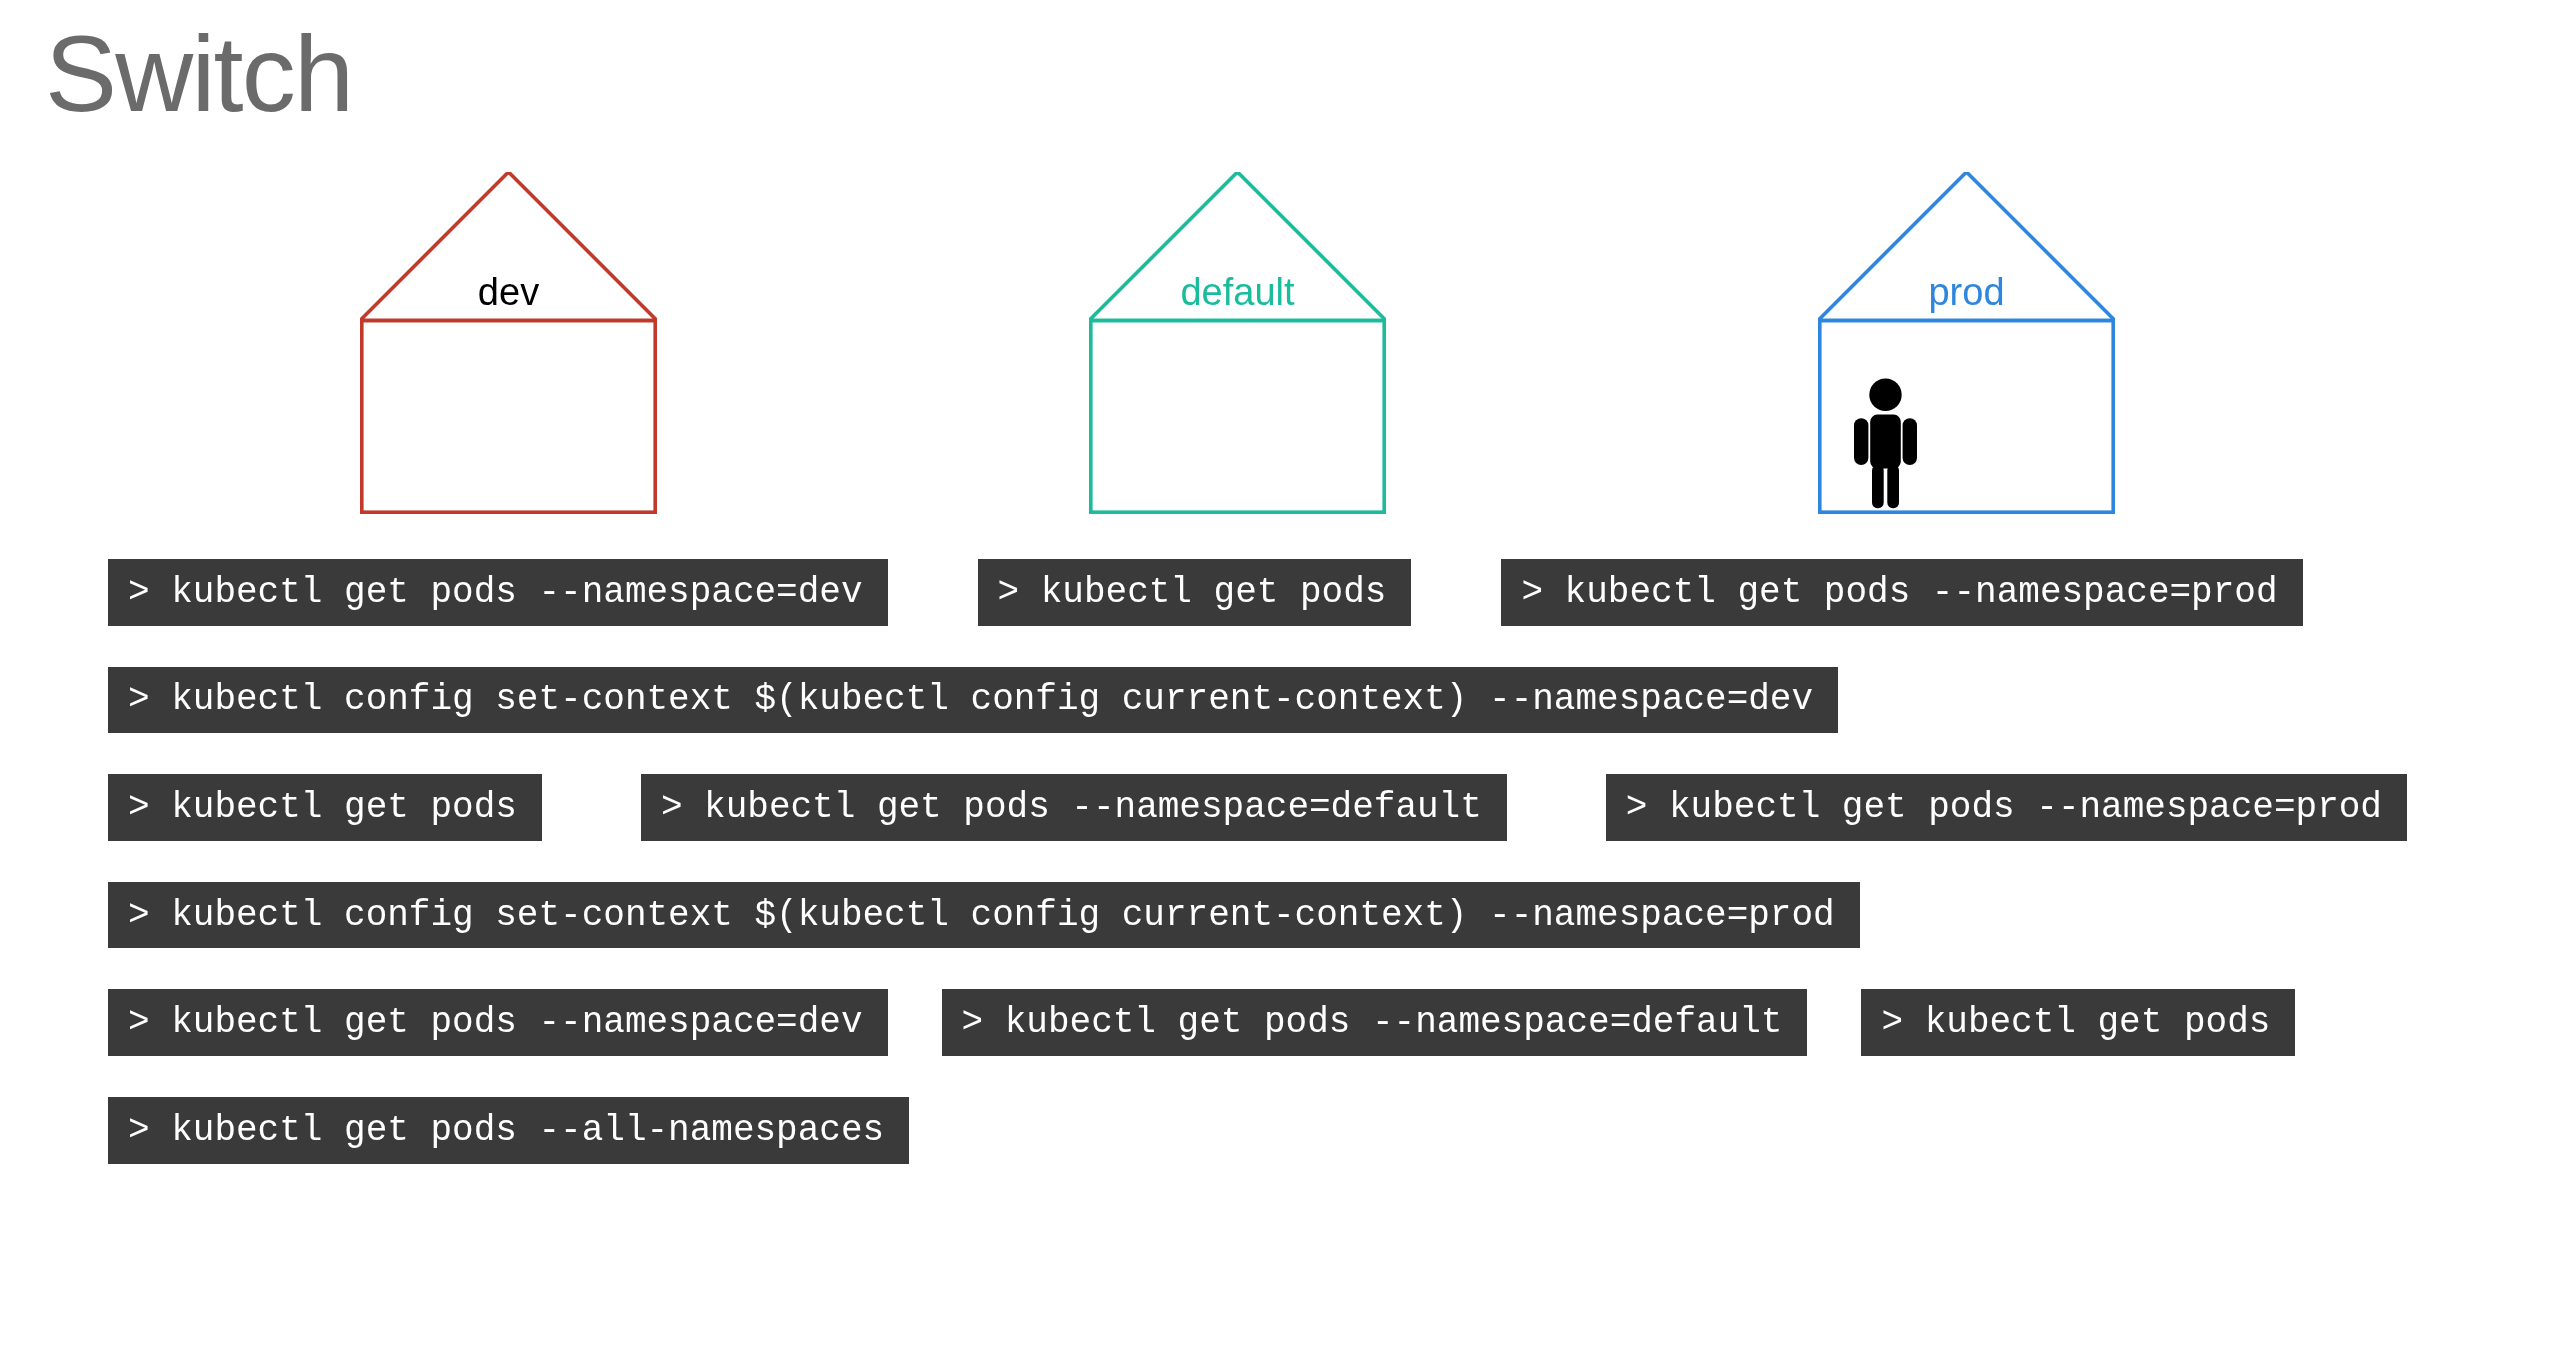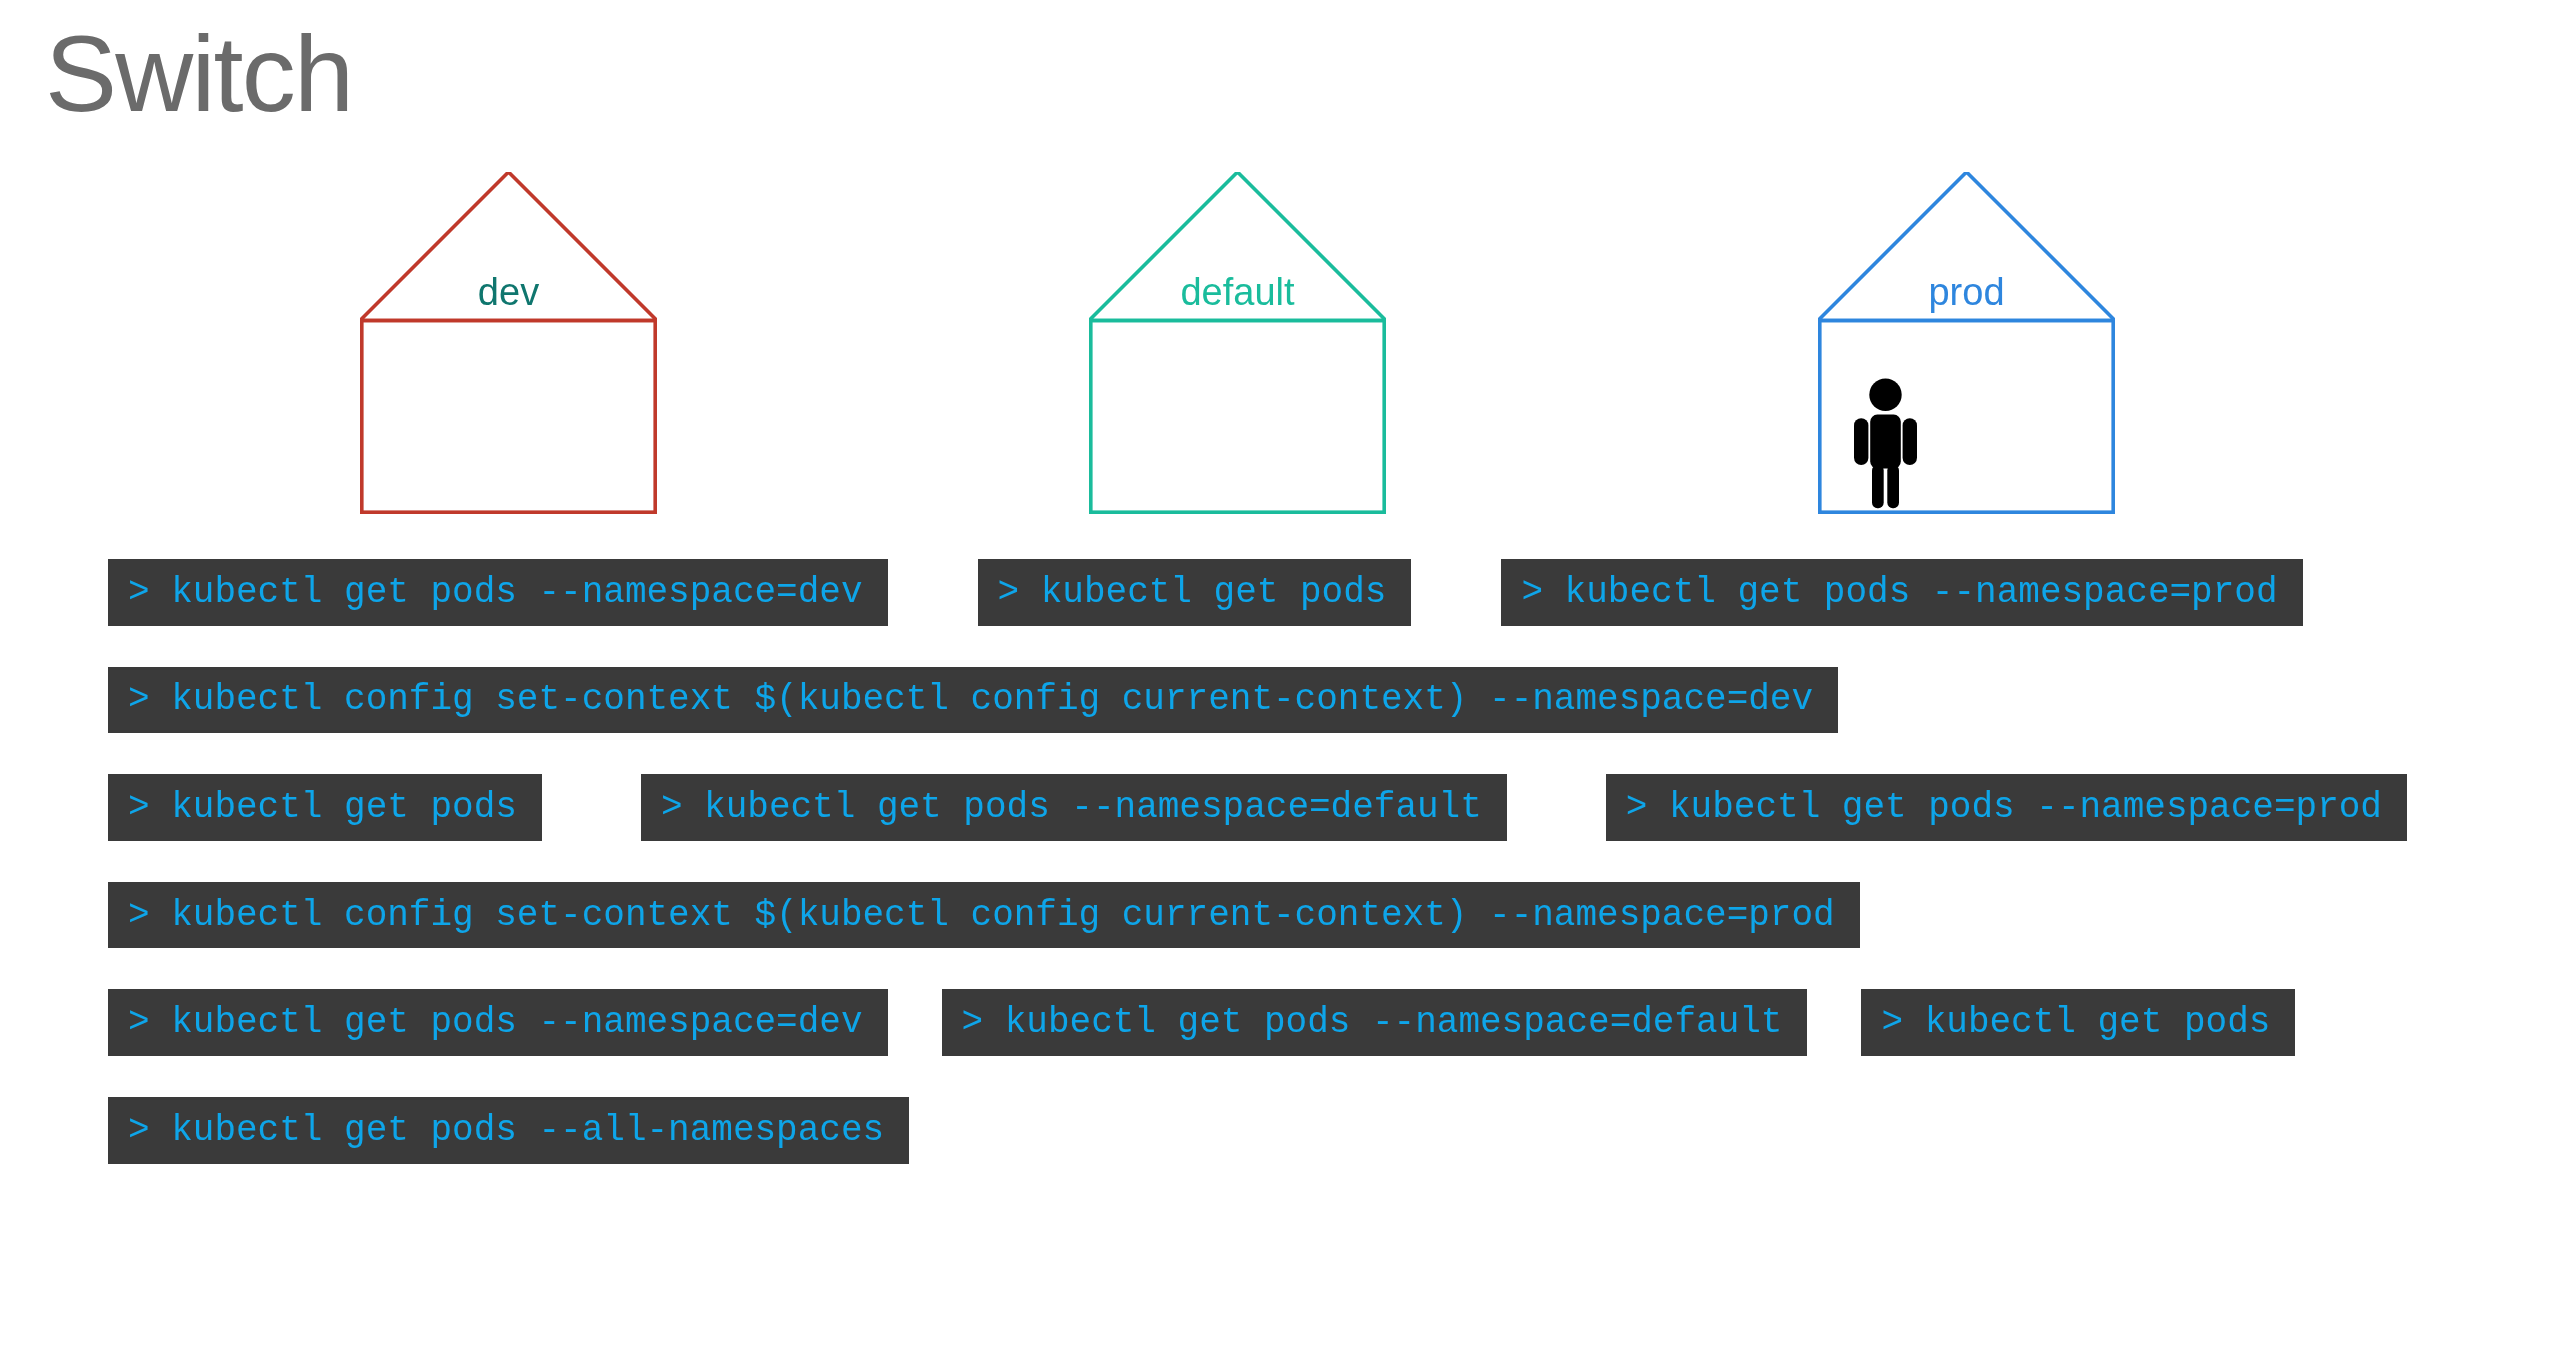--- a/index.html
+++ b/index.html
@@ -45,21 +45,21 @@
   }
 
   .house-label {
     position: absolute;
     width: 100%;
     text-align: center;
     font-size: 38px;
     bottom: 194px; 
   }
 
-  .dev .house-label { color: #0f766e; }
+  .dev .house-label { color: #000000; }
   .def .house-label { color: #1abc9c; }
   .prod .house-label { color: #2e86de; }
 
   .person {
     position: absolute;
     left: 27px;
     bottom: 3.6px;
   }
 
   
@@ -72,21 +72,21 @@
     row-gap: 31px;
   }
   .cmd-row.single { flex-wrap: nowrap; }
   .cmd-row + .cmd-row { margin-top: 0; text-align: right; }
 
   .gap-l  { margin-top: 72px; }
   .gap-s  { margin-top: 36px; }
 
   .cmd {
     background: #3a3a3a;
-    color: #0ea5e9;
+    color: #ffffff;
     font-family: "Consolas", "Menlo", "Courier New", monospace;
     font-size: 36px;
     padding: 10.8px 25px 10.8px 20px;
     white-space: pre;
     line-height: 1.25;
   }
 </style>
 </head>
 <body>
 

